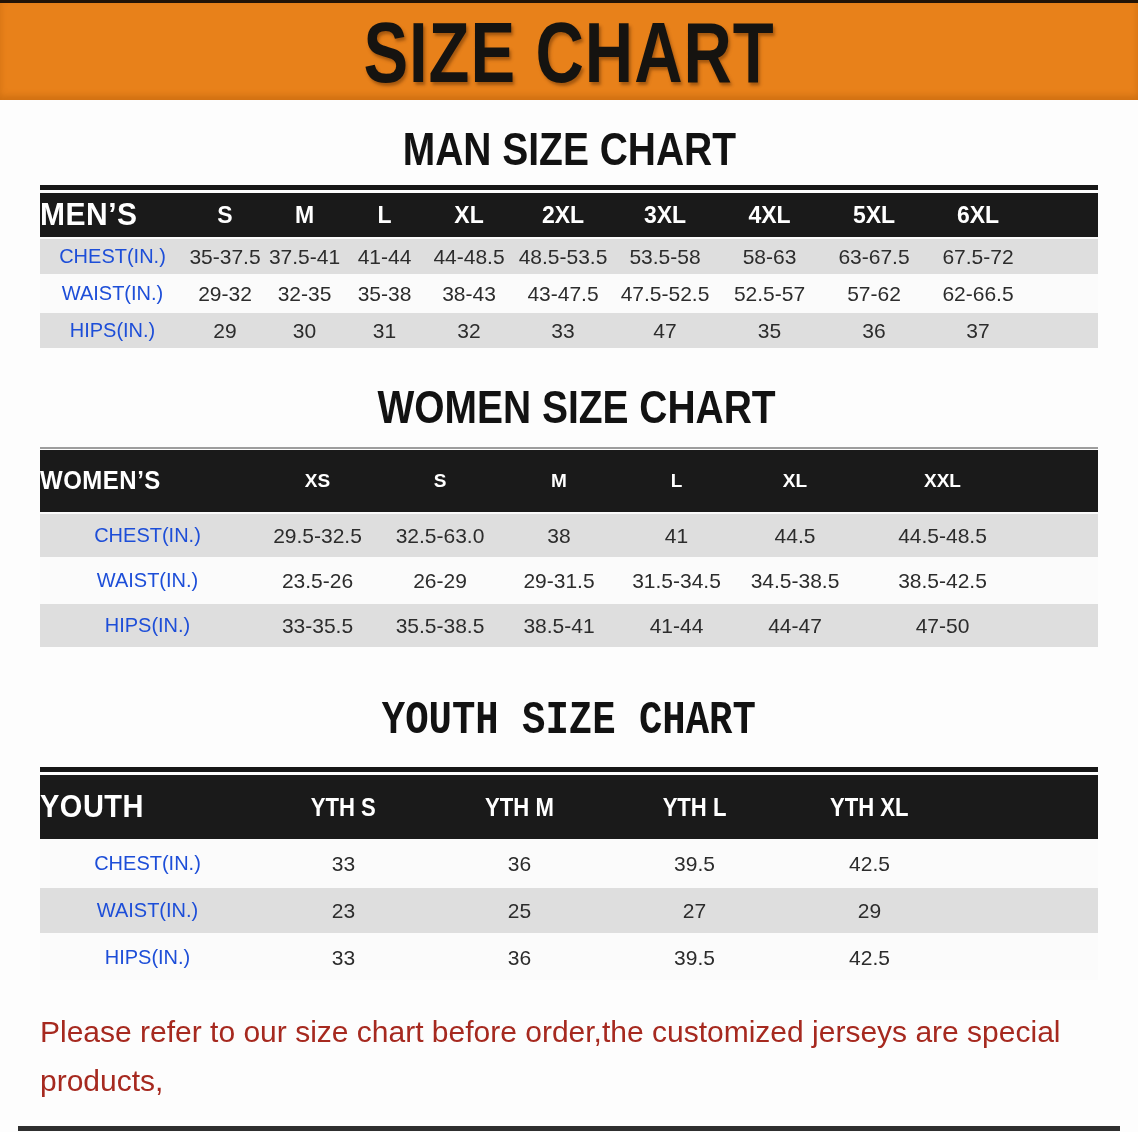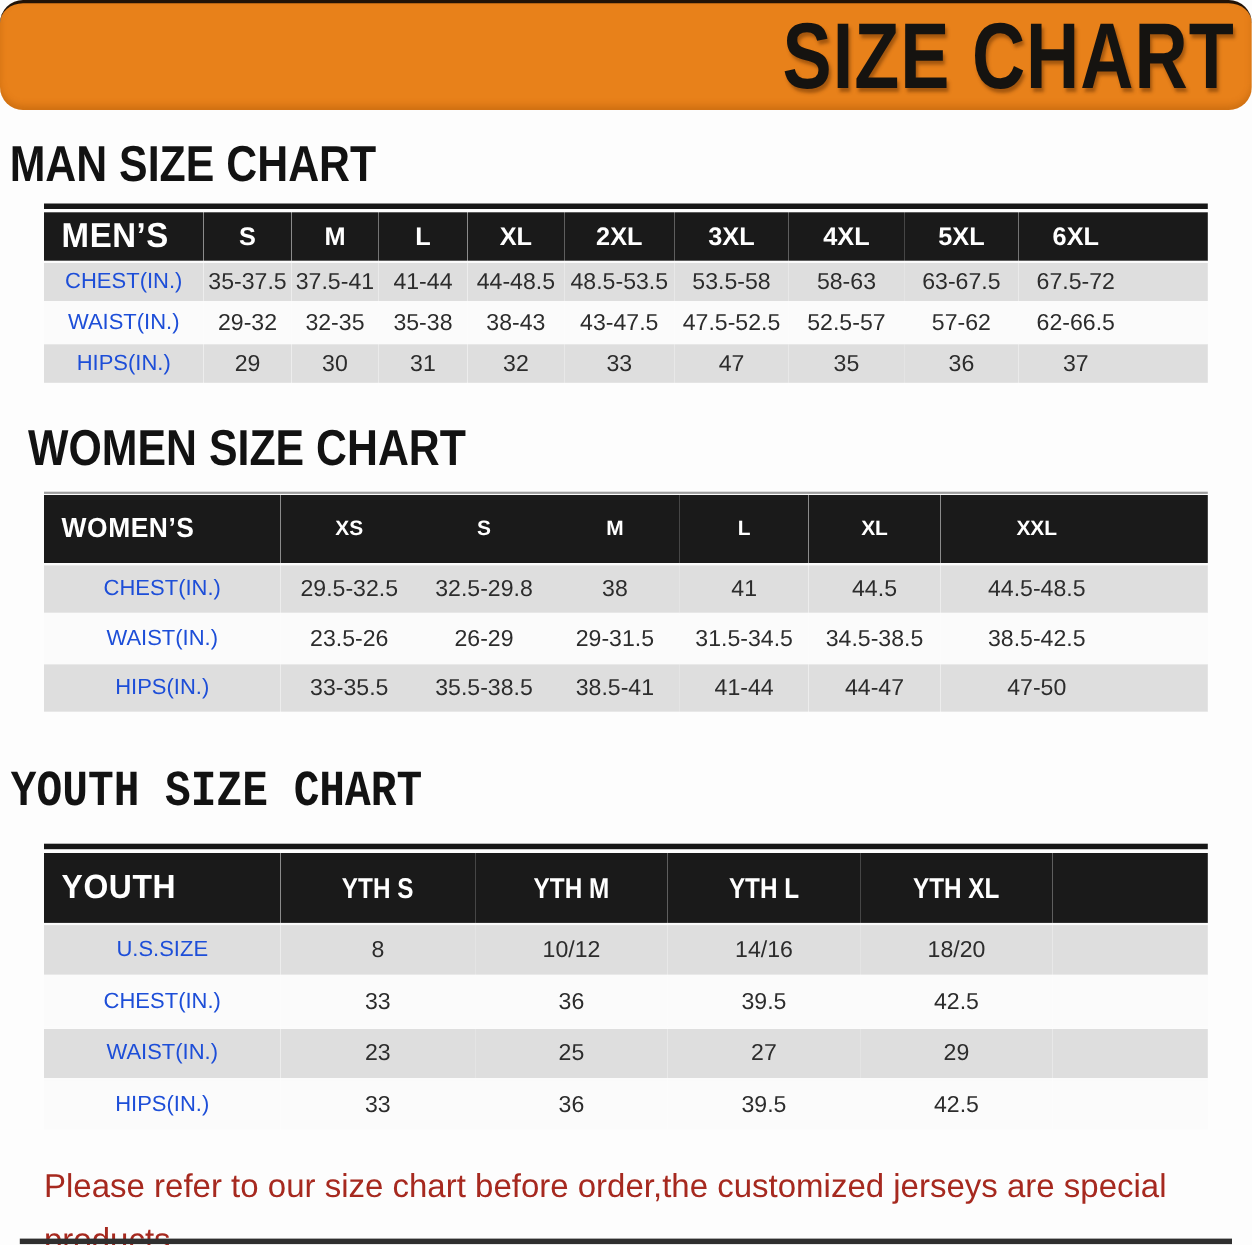--- a/index.html
+++ b/index.html
@@ -7,33 +7,32 @@
     width:1138px;height:1132px;
     background:#fdfdfd;
     font-family:"Liberation Sans", sans-serif;
     position:relative;overflow:hidden;
   }
 
   
   .banner{
     height:97px;background:#e8811a;
     border-top:3px solid #221307;
-    display:flex;align-items:center;justify-content:flex-end;
+    display:flex;align-items:center;justify-content:center;
     box-shadow:inset 0 -4px 6px rgba(160,80,0,.35);
-    border-radius:21px;
   }
   .banner-title{
     font-size:72px;font-weight:bold;color:#151310;
     letter-spacing:1px;line-height:1;
     display:inline-block;transform:scale(.93,1.18);
     text-shadow:2px 3px 3px rgba(80,35,0,.45);
   }
 
   
-  .sec-heading{color:#121212;}
+  .sec-heading{text-align:center;color:#121212;}
   .sec-heading span{
     display:inline-block;font-size:41px;font-weight:bold;
     letter-spacing:0;transform:scale(.95,1.12);line-height:1;
   }
   #men-heading{margin-top:29px;}
   #women-heading{margin-top:39px;padding-left:15px;}
   #youth-heading{margin-top:54px;font-family:Liberation Mono, monospace;}
 
   
   .tbl-wrap{margin-left:40px;width:1058px;}
@@ -44,21 +43,21 @@
   .topline{height:5px;background:#171717;margin-bottom:3px;}
   .topline.thin{height:2px;background:#9d9d9d;margin-bottom:1px;}
 
   table{border-collapse:collapse;table-layout:fixed;width:1058px;}
   th,td{padding:0;overflow:hidden;white-space:nowrap;}
 
   thead th{
     background:#1a1a1a;color:#fff;text-align:center;
     font-weight:bold;vertical-align:middle;
   }
-  th.corner{text-align:left;padding-left:16px;}
+  th.corner{text-align:left;}
   .corner span{display:inline-block;transform:scaleY(1.05);letter-spacing:.5px;}
 
   
   #men-table thead th{height:44px;font-size:23px;}
   #men-table th.corner{font-size:30px;}
   #men-table tbody td{height:35px;}
   
   #women-table thead th{height:62px;font-size:19px;}
   #women-table th.corner{font-size:24px;}
   #women-table tbody td{height:43px;}
@@ -199,21 +198,21 @@
         <th>L</th>
         <th>XL</th>
         <th>XXL</th>
         <th></th>
       </tr>
     </thead>
     <tbody>
       <tr class="gray">
         <td class="rowlabel">CHEST(IN.)</td>
         <td>29.5-32.5</td>
-        <td>32.5-29.8</td>
+        <td>32.5-63.0</td>
         <td>38</td>
         <td>41</td>
         <td>44.5</td>
         <td>44.5-48.5</td>
         <td></td>
       </tr>
       <tr class="white">
         <td class="rowlabel">WAIST(IN.)</td>
         <td>23.5-26</td>
         <td>26-29</td>
@@ -256,28 +255,20 @@
       <tr>
         <th class="corner"><span>YOUTH</span></th>
         <th><span class="cond">YTH S</span></th>
         <th><span class="cond">YTH M</span></th>
         <th><span class="cond">YTH L</span></th>
         <th><span class="cond">YTH XL</span></th>
         <th></th>
       </tr>
     </thead>
     <tbody>
-      <tr class="gray">
-        <td class="rowlabel">U.S.SIZE</td>
-        <td>8</td>
-        <td>10/12</td>
-        <td>14/16</td>
-        <td>18/20</td>
-        <td></td>
-      </tr>
       <tr class="white">
         <td class="rowlabel">CHEST(IN.)</td>
         <td>33</td>
         <td>36</td>
         <td>39.5</td>
         <td>42.5</td>
         <td></td>
       </tr>
       <tr class="gray">
         <td class="rowlabel">WAIST(IN.)</td>

